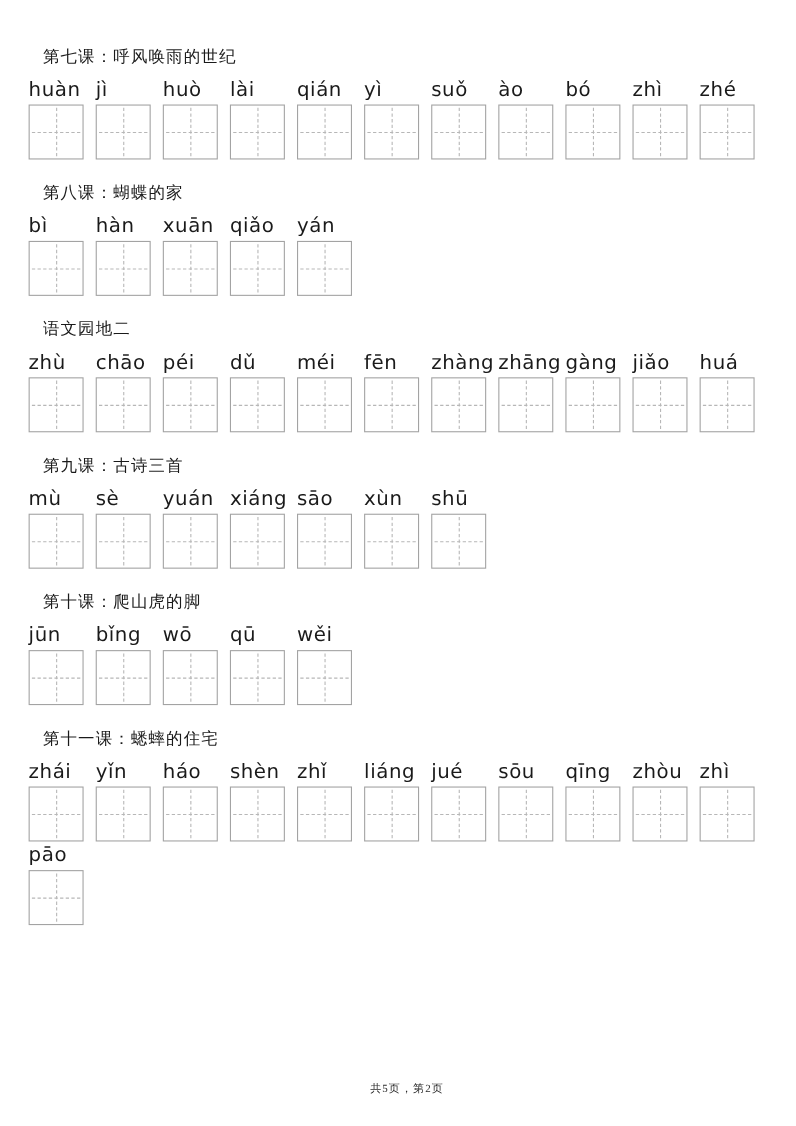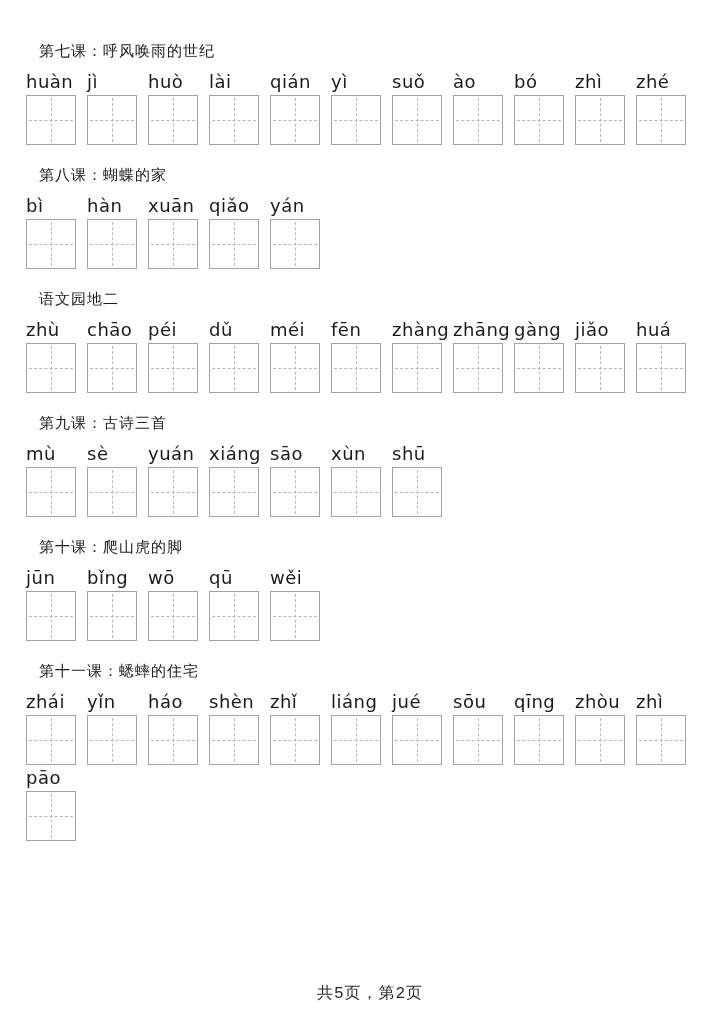--- a/index.html
+++ b/index.html
@@ -36,22 +36,22 @@
   .tzbox .vline{
     position:absolute;left:50%;top:2px;bottom:2px;width:0;
     border-left:1px dashed var(--guide-dash);
   }
   .tzbox .hline{
     position:absolute;top:50%;left:2px;right:2px;height:0;
     border-top:1px dashed var(--guide-dash);
   }
   .footer{
     position:absolute;left:16px;right:0;top:983px;text-align:center;
-    font-family:Liberation Mono, monospace;
-    font-size:16px;color:#2b2b2b;letter-spacing:1px;
+    font-family:Liberation Serif, serif;
+    font-size:10px;color:#2b2b2b;letter-spacing:1px;
   }
 </style>
 </head>
 <body>
 
 <div class="content">
   <div id="sections">
       <section class="lesson">
         <h2 class="section-title">第七课：呼风唤雨的世纪</h2>
         <div class="cells">

